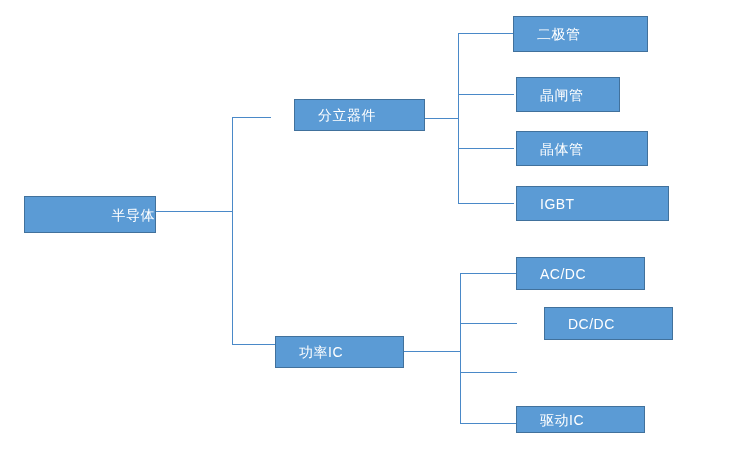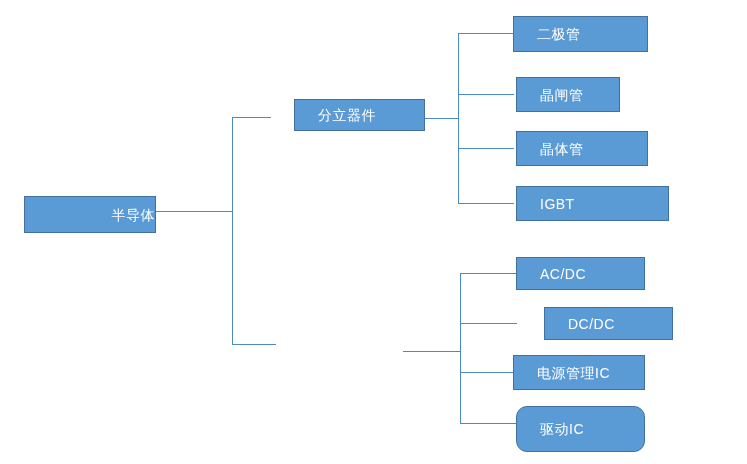--- a/index.html
+++ b/index.html
@@ -73,20 +73,23 @@
   <div class="connector h" style="left:460px; top:423px; width:57px;"></div>
 
   <div class="node-box" style="left:24px; top:196px; width:132px; height:37px;justify-content:flex-end;">
     <span class="node-label">半导体</span>
   </div>
 
   <div class="node-box" style="left:270px; top:99px; width:131px; height:32px;margin-left:24px;">
     <span class="node-label">分立器件</span>
   </div>
 
+  <div class="node-box" style="left:275px; top:336px; width:129px; height:32px;">
+    <span class="node-label">功率IC</span>
+  </div>
 
   <div class="node-box" style="left:513px; top:16px; width:135px; height:36px;">
     <span class="node-label">二极管</span>
   </div>
 
   <div class="node-box" style="left:516px; top:77px; width:104px; height:35px;">
     <span class="node-label">晶闸管</span>
   </div>
 
   <div class="node-box" style="left:516px; top:131px; width:132px; height:35px;">
@@ -98,21 +101,18 @@
   </div>
 
   <div class="node-box" style="left:516px; top:257px; width:129px; height:33px;">
     <span class="node-label">AC/DC</span>
   </div>
 
   <div class="node-box" style="left:516px; top:307px; width:129px; height:33px;margin-left:28px;">
     <span class="node-label">DC/DC</span>
   </div>
 
-  <div class="node-box" style="left:513px; top:355px; width:132px; height:35px;">
-    <span class="node-label">电源管理IC</span>
-  </div>
 
-  <div class="node-box" style="left:516px; top:406px; width:129px; height:46px;border-radius:11px;">
+  <div class="node-box" style="left:516px; top:406px; width:129px; height:27px;">
     <span class="node-label">驱动IC</span>
   </div>
 
 </div>
 
 </body></html>

